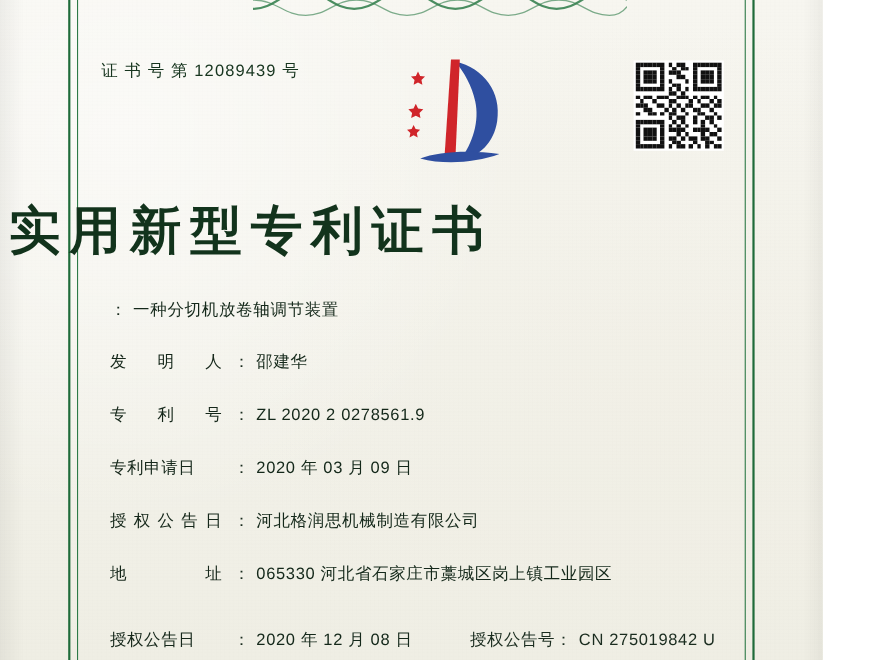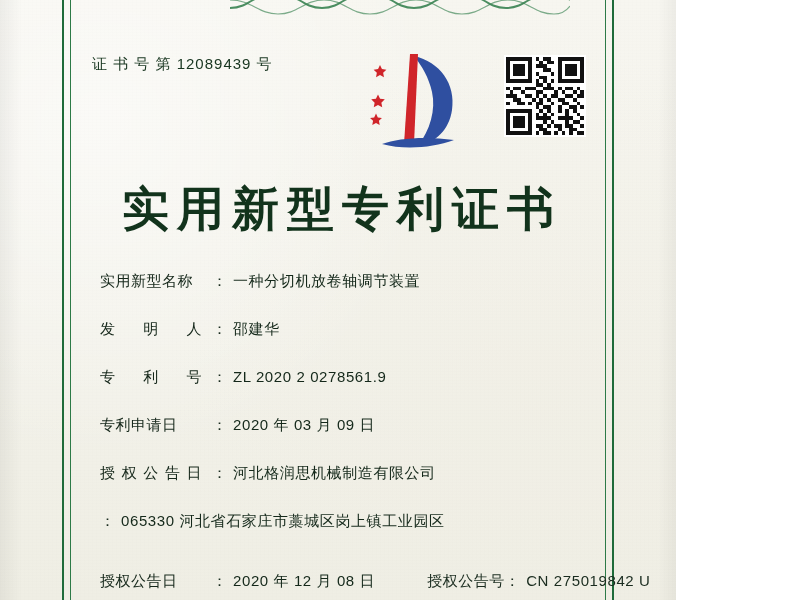--- a/index.html
+++ b/index.html
@@ -10,21 +10,21 @@
     width: 800px;
     height: 600px;
     background: #ffffff;
     font-family: "Liberation Sans", sans-serif;
     overflow: hidden;
   }
 
   
   .certificate {
     position: relative;
-    width: 676px;
+    width: 748px;
     height: 600px;
     background: #f6f5ee;
     background-image:
       radial-gradient(circle at 15% 20%, rgba(255,255,255,0.55) 0%, rgba(255,255,255,0) 45%),
       radial-gradient(circle at 80% 70%, rgba(240,238,228,0.6) 0%, rgba(255,255,255,0) 55%),
       linear-gradient(180deg, #f7f6f0 0%, #f3f2ea 55%, #efeee4 100%);
     overflow: hidden;
   }
 
   
@@ -108,21 +108,20 @@
   }
   .qr-grid i { display: block; }
   .qr-grid i.on { background: #111111; }
 
   
   .doc-title {
     position: absolute;
     left: 0;
     right: 0;
     top: 178px;
-    text-align: center;
     font-family: "DejaVu Serif", "Liberation Serif", serif;
     font-size: 47px;
     font-weight: bold;
     letter-spacing: 8px;
     color: #12331c;
     text-indent: 8px;
   }
 
   
   .fields {
@@ -685,21 +684,20 @@
         <i class="on"></i>
         <i class="on"></i>
     </div>
   </div>
 
   <div class="doc-title">实用新型专利证书</div>
 
   <div class="fields">
 
     <div class="field-row">
-      <span class="field-label">实用新型名称</span>
       <span class="field-colon">：</span>
       <span class="field-value">一种分切机放卷轴调节装置</span>
     </div>
 
     <div class="field-row">
       <span class="field-label spread">发明人</span>
       <span class="field-colon">：</span>
       <span class="field-value">邵建华</span>
     </div>
 
@@ -715,20 +713,21 @@
       <span class="field-value">2020 年 03 月 09 日</span>
     </div>
 
     <div class="field-row">
       <span class="field-label spread">授权公告日</span>
       <span class="field-colon">：</span>
       <span class="field-value">河北格润思机械制造有限公司</span>
     </div>
 
     <div class="field-row">
+      <span class="field-label spread">地址</span>
       <span class="field-colon">：</span>
       <span class="field-value">065330 河北省石家庄市藁城区岗上镇工业园区</span>
     </div>
 
     <div class="field-row dual">
       <span class="field-label">授权公告日</span>
       <span class="field-colon">：</span>
       <span class="field-value">2020 年 12 月 08 日</span>
       <span class="sub-label">授权公告号：</span>
       <span class="sub-value">CN 275019842 U</span>

